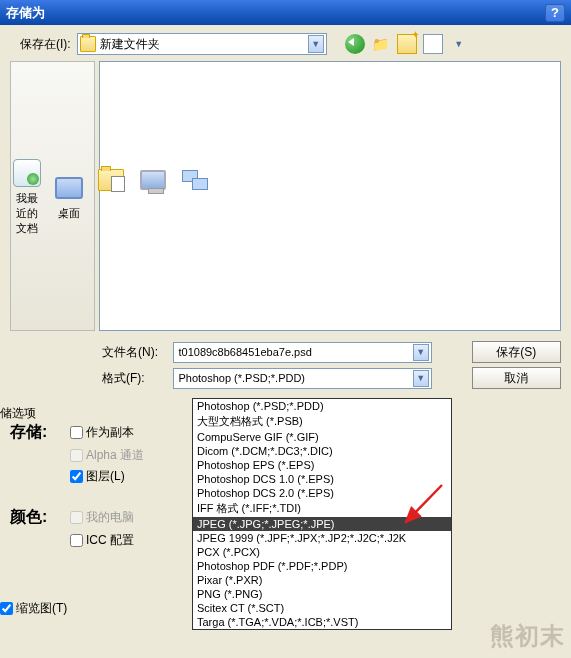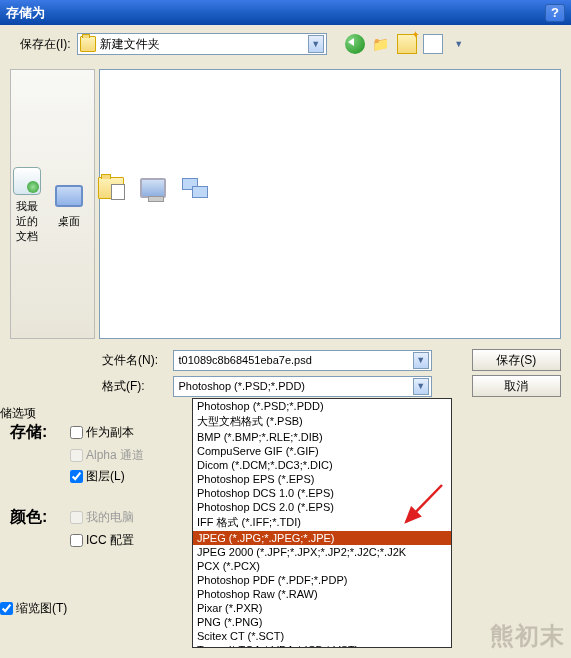--- a/index.html
+++ b/index.html
@@ -1,20 +1,20 @@
 <!DOCTYPE html>
 <html><head>
 <meta charset="utf-8">
 <style>
 * { box-sizing: border-box; margin: 0; padding: 0; }
 body { font-family: "SimSun", "Microsoft YaHei", Tahoma, sans-serif; font-size: 12px; background: #ece9d8; width: 571px; height: 658px; overflow: hidden; position: relative; }
 .titlebar { background: linear-gradient(#3b79e6, #1e5fc5, #0a46a8); height: 25px; color: #fff; display: flex; align-items: center; padding: 0 6px; font-weight: bold; font-size: 13px; justify-content: space-between; }
 .help-btn { width: 20px; height: 18px; background: linear-gradient(#5a8ee8,#3b79e6); border: 1px solid #2a5fb0; border-radius: 3px; color:#fff; text-align:center; line-height:16px; font-weight:bold; cursor:pointer;}
 .dialog-body { padding: 8px 10px 10px 10px; }
-.toolbar-row { display: flex; align-items: center; gap: 6px; margin-bottom: 14px; padding-left: 10px;}
+.toolbar-row { display: flex; align-items: center; gap: 6px; margin-bottom: 6px; padding-left: 10px;}
 .toolbar-row label { font-size: 12px; }
 .folder-combo { flex: 0 0 250px; display: flex; align-items: center; border: 1px solid #7f9db9; background: #fff; height: 22px; padding: 0 2px; justify-content: flex-end; }
 .folder-combo .ficon { width:16px; height:16px; margin-right:4px; display:inline-block; background: linear-gradient(#fff2b8,#f5d97a); border:1px solid #d4a800; border-radius:1px; position:relative;}
 .folder-combo .ficon::before{content:"";position:absolute;top:-3px;left:1px;width:6px;height:3px;background:#f5d97a;border:1px solid #d4a800;border-bottom:none;border-radius:1px 1px 0 0;}
 .folder-combo .ftext { flex:1; }
 .folder-combo .dd { width:16px; height:18px; background: linear-gradient(#e4eefd,#bcd4f6); border:1px solid #7f9db9; text-align:center; line-height:16px; color:#4a6a9a; cursor:pointer; font-size:9px;}
 .nav-icons { display:flex; gap:6px; margin-left:12px; align-items:center;}
 .nav-icons span { width:20px; height:20px; display:inline-flex; align-items:center; justify-content:center; cursor:pointer;}
 .ic-back { width:16px; height:16px; border-radius:50%; background: radial-gradient(circle at 30% 30%, #7fd37f, #1a901a); position:relative;}
 .ic-back::after{content:"";position:absolute;left:3px;top:4px;border-top:4px solid transparent;border-bottom:4px solid transparent;border-right:6px solid #fff;}
@@ -48,21 +48,21 @@
 .brow .combo .ctext{flex:1;overflow:hidden;white-space:nowrap;}
 .brow .combo .dd { width:16px; height:17px; background: linear-gradient(#e4eefd,#bcd4f6); border:1px solid #7f9db9; text-align:center; line-height:15px; color:#4a6a9a; cursor:pointer; font-size:9px;}
 .brow .btn { margin-left:40px; width:90px; height:22px; border:1px solid #888; background:linear-gradient(#fff,#e8e5d8); cursor:pointer; font-size:12px; font-family:inherit;}
 .opts-row { display:flex; align-items:center; margin-bottom:4px; padding-left:60px;}
 .opts-row .optlabel { width:60px; font-size:16px;font-weight:bold;}
 .chk { display:flex; align-items:center; gap:3px; font-size:12px; cursor:pointer;}
 .chk input{width:13px;height:13px;}
 .chk.disabled{color:#9a9a9a;}
 .dropdown-list { position:absolute; left:192px; top:398px; width:260px; background:#fff; border:1px solid #333; font-family:Tahoma,"SimSun",sans-serif; font-size:11px; max-height:250px; overflow:hidden; z-index:100;}
 .dropdown-list .item { padding:1px 4px; white-space:nowrap; overflow:hidden; cursor:pointer;}
-.dropdown-list .item.sel { background:#c2410c; color:#fff;}
+.dropdown-list .item.sel { background:#404040; color:#fff;}
 .arrow-annotation { position:absolute; left:400px; top:480px; z-index:110; pointer-events:none;}
 .watermark { position:absolute; right:6px; bottom:6px; font-size:24px; font-weight:bold; color:rgba(150,140,130,0.45); font-family:"Microsoft YaHei",sans-serif; letter-spacing:1px; z-index:120;}
 .save-opts-trunc{position:absolute;left:0;top:405px;font-size:12px;}
 .thumb-opt{position:absolute;left:0;top:600px;display:flex;align-items:center;gap:3px;font-size:12px;}
 </style>
 </head>
 <body>
 
 <div class="titlebar">
   <span>存储为</span>
@@ -196,32 +196,30 @@
 <div class="thumb-opt">
   <label class="chk">
       <input type="checkbox" checked="" style="">
       <span>缩览图(T)</span>
     </label>
 </div>
 
 <div class="dropdown-list" id="fmt-list">
     <div class="item">Photoshop (*.PSD;*.PDD)</div>
     <div class="item">大型文档格式 (*.PSB)</div>
-    <div class="item">BMP (*.BMP;*.RLE;*.DIB)</div>
     <div class="item">CompuServe GIF (*.GIF)</div>
     <div class="item">Dicom (*.DCM;*.DC3;*.DIC)</div>
     <div class="item">Photoshop EPS (*.EPS)</div>
     <div class="item">Photoshop DCS 1.0 (*.EPS)</div>
     <div class="item">Photoshop DCS 2.0 (*.EPS)</div>
     <div class="item">IFF 格式 (*.IFF;*.TDI)</div>
     <div class="item sel">JPEG (*.JPG;*.JPEG;*.JPE)</div>
-    <div class="item">JPEG 2000 (*.JPF;*.JPX;*.JP2;*.J2C;*.J2K</div>
+    <div class="item">JPEG 1999 (*.JPF;*.JPX;*.JP2;*.J2C;*.J2K</div>
     <div class="item">PCX (*.PCX)</div>
     <div class="item">Photoshop PDF (*.PDF;*.PDP)</div>
-    <div class="item">Photoshop Raw (*.RAW)</div>
     <div class="item">Pixar (*.PXR)</div>
     <div class="item">PNG (*.PNG)</div>
     <div class="item">Scitex CT (*.SCT)</div>
     <div class="item">Targa (*.TGA;*.VDA;*.ICB;*.VST)</div>
   </div>
 
 <svg class="arrow-annotation" width="50" height="50">
   <defs>
       <marker id="ah" markerWidth="8" markerHeight="8" refX="6" refY="3" orient="auto">
         <path d="M0,0 L7,3 L0,6 Z" fill="#e02020"></path>

